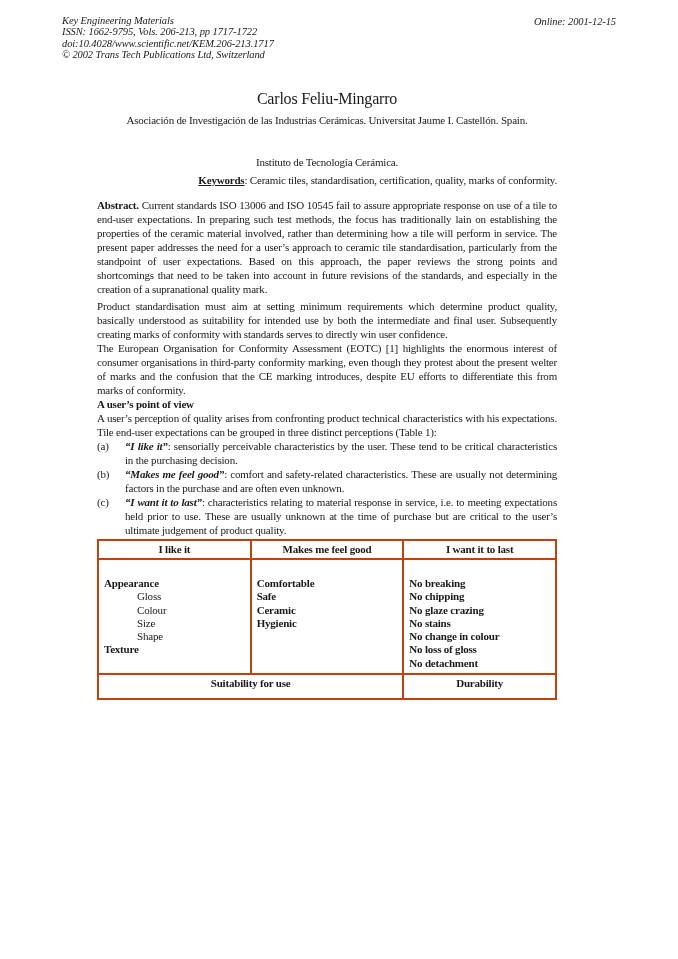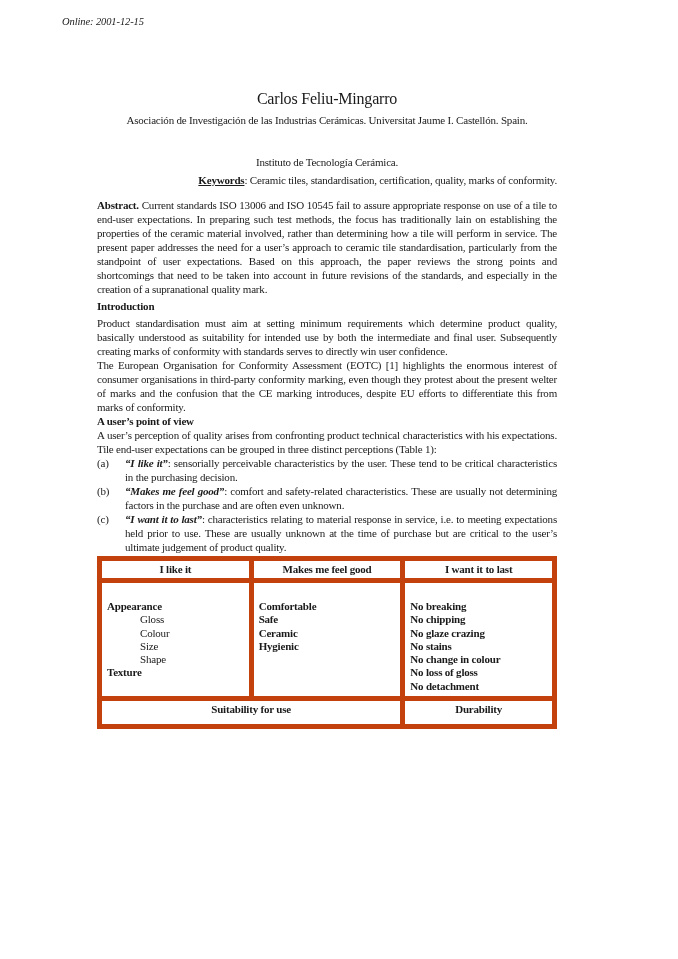--- a/index.html
+++ b/index.html
@@ -32,48 +32,53 @@
   .b { font-weight:700; }
   .sec-head { margin:0 0 3px 0; font-size:11px; line-height:14px; font-weight:700; }
   .sub-head { margin:0; font-size:11px; line-height:14px; font-weight:700; }
   .body-p { margin:0; text-align:justify; }
   .list-item { position:relative; padding-left:28px; text-align:justify; }
   .marker { position:absolute; left:0; top:0; }
   .phrase { font-weight:700; font-style:italic; }
 
   
   .t1 { width:100%; border-collapse:collapse; margin-top:2px; font-size:11px; table-layout:fixed; }
-  .t1 th, .t1 td { border:5px solid #c2410c; }
+  .t1 th, .t1 td { border:2px solid #c2410c; }
   .t1 th { width:33.33%; font-weight:700; text-align:center; padding:1px 0 2px 0; line-height:14px; }
   .t1 tbody td { vertical-align:top; padding:17px 4px 3px 5px; }
   .ln { line-height:13.3px; font-weight:700; white-space:nowrap; }
   .ln.ind { padding-left:33px; font-weight:400; }
   .t1 .foot { text-align:center; font-weight:700; padding:1px 0 8px 0; line-height:14px; }
 </style>
 </head>
 <body>
 
 <div class="page">
 
   <header class="doc-header">
+    <div class="doc-header-left">
+      <div>Key Engineering Materials</div>
+      <div>ISSN: 1662-9795, Vols. 206-213, pp 1717-1722</div>
+      <div>doi:10.4028/www.scientific.net/KEM.206-213.1717</div>
+      <div>© 2002 Trans Tech Publications Ltd, Switzerland</div>
+    </div>
     <div class="doc-header-right">Online: 2001-12-15</div>
   </header>
 
   <main class="content">
 
 
     <div class="author">Carlos Feliu-Mingarro</div>
     <div class="affil affil-last">Asociación de Investigación de las Industrias Cerámicas. Universitat Jaume I. Castellón. Spain.</div>
     <div class="affil">Instituto de Tecnología Cerámica.</div>
 
     <p class="keywords"><span class="kw-label">Keywords</span><span>: Ceramic tiles, standardisation, certification, quality, marks of conformity.</span></p>
 
     <p class="abstract"><span class="b">Abstract.</span> <span>Current standards ISO 13006 and ISO 10545 fail to assure appropriate response on use of a tile to end-user expectations. In preparing such test methods, the focus has traditionally lain on establishing the properties of the ceramic material involved, rather than determining how a tile will perform in service. The present paper addresses the need for a user’s approach to ceramic tile standardisation, particularly from the standpoint of user expectations. Based on this approach, the paper reviews the strong points and shortcomings that need to be taken into account in future revisions of the standards, and especially in the creation of a supranational quality mark.</span></p>
 
-    <h2 class="sec-head">Introduction</h2>
     <p class="body-p">Product standardisation must aim at setting minimum requirements which determine product quality, basically understood as suitability for intended use by both the intermediate and final user. Subsequently creating marks of conformity with standards serves to directly win user confidence.</p>
     <p class="body-p">The European Organisation for Conformity Assessment (EOTC) [1] highlights the enormous interest of consumer organisations in third-party conformity marking, even though they protest about the present welter of marks and the confusion that the CE marking introduces, despite EU efforts to differentiate this from marks of conformity.</p>
 
     <h3 class="sub-head">A user’s point of view</h3>
     <p class="body-p">A user’s perception of quality arises from confronting product technical characteristics with his expectations. Tile end-user expectations can be grouped in three distinct perceptions (Table 1):</p>
 
     <div class="list-item"><span class="marker">(a)</span><span class="phrase">“I like it”</span><span>: sensorially perceivable characteristics by the user. These tend to be critical characteristics in the purchasing decision.</span></div>
 
     <div class="list-item"><span class="marker">(b)</span><span class="phrase">“Makes me feel good”</span><span>: comfort and safety-related characteristics. These are usually not determining factors in the purchase and are often even unknown.</span></div>
 

